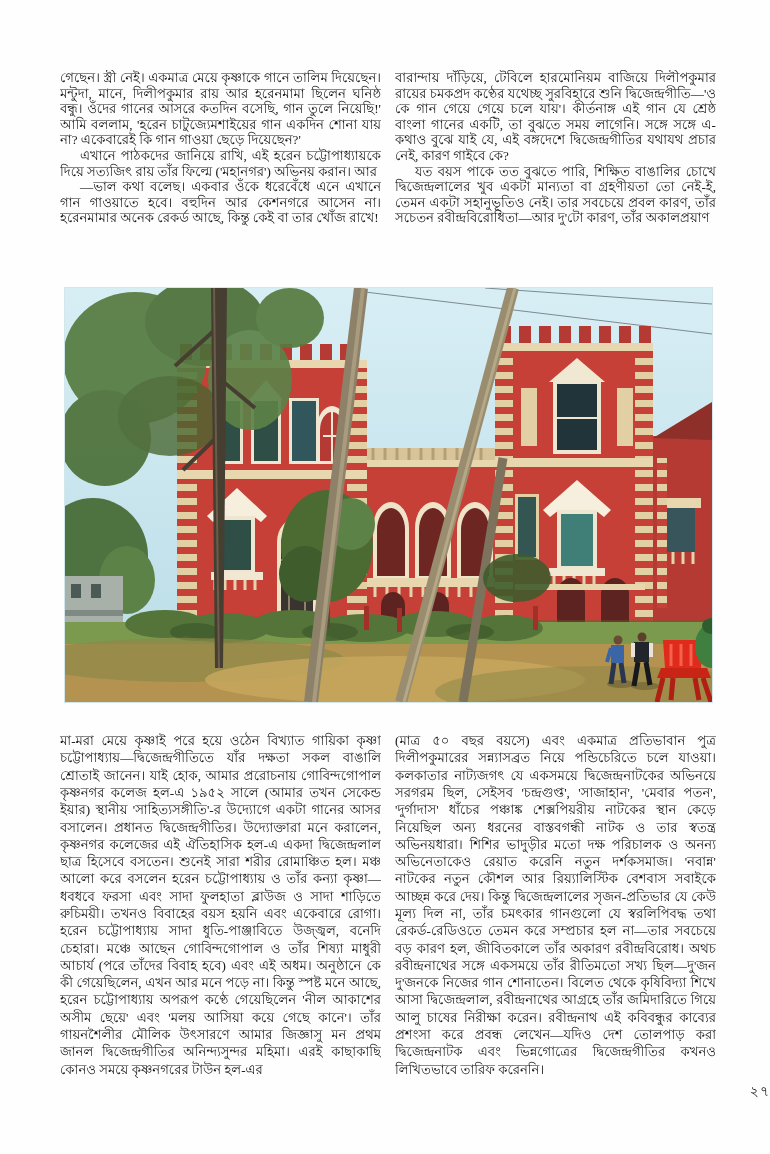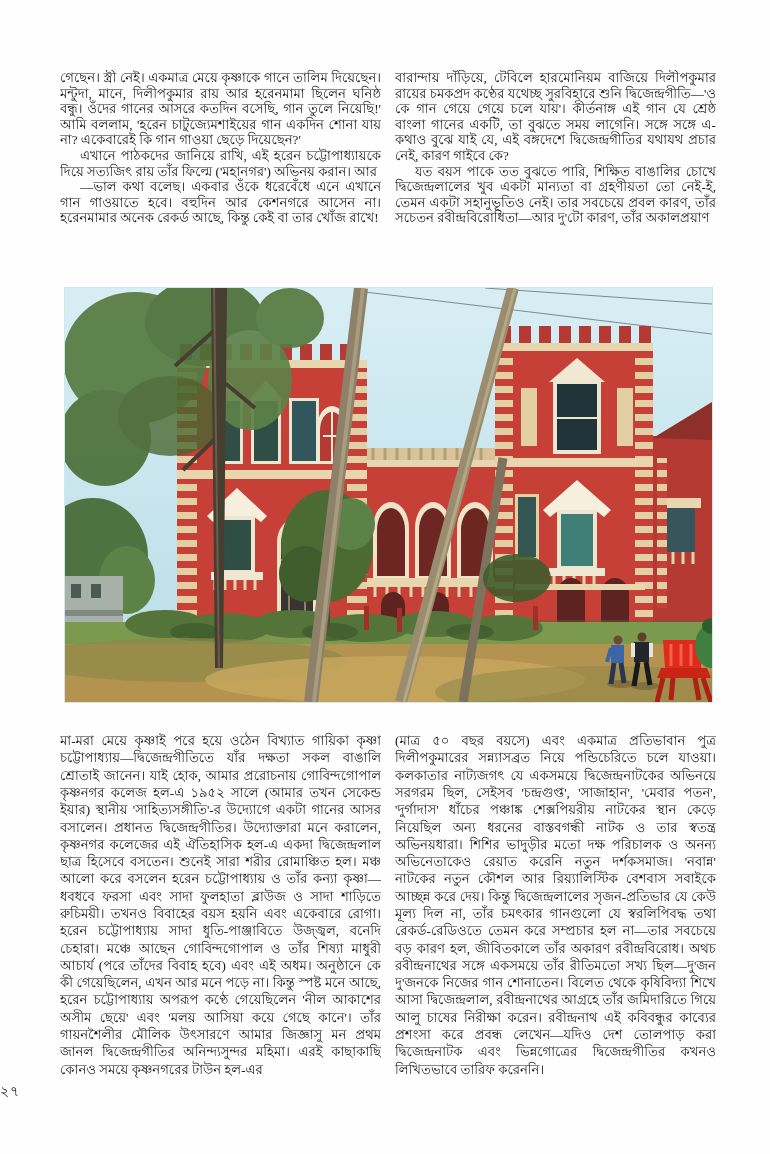--- a/index.html
+++ b/index.html
@@ -29,21 +29,21 @@
   .col p.ind{text-indent:20px;}
   .photo-frame{
     position:absolute;left:65px;top:288px;
     width:647px;height:414px;
     outline:1px solid #d3e6ec;
     background:#c8e6ef;
   }
   .photo-frame svg{display:block;width:100%;height:100%;}
   .page-number{
     position:absolute;left:0;top:1080px;width:770px;
-    text-align:left;font-size:14px;letter-spacing:1px;
+    text-align:right;font-size:14px;letter-spacing:1px;
   }
 </style>
 </head>
 <body>
 
 <div class="page">
 
   <div class="col-row top-row">
     <div class="col">
       <p>গেছেন। স্ত্রী নেই। একমাত্র মেয়ে কৃষ্ণাকে গানে তালিম দিয়েছেন। মন্টুদা, মানে, দিলীপকুমার রায় আর হরেনমামা ছিলেন ঘনিষ্ঠ বন্ধু। ওঁদের গানের আসরে কতদিন বসেছি, গান তুলে নিয়েছি!' আমি বললাম, 'হরেন চাটুজ্যেমশাইয়ের গান একদিন শোনা যায় না? একেবারেই কি গান গাওয়া ছেড়ে দিয়েছেন?'</p>

